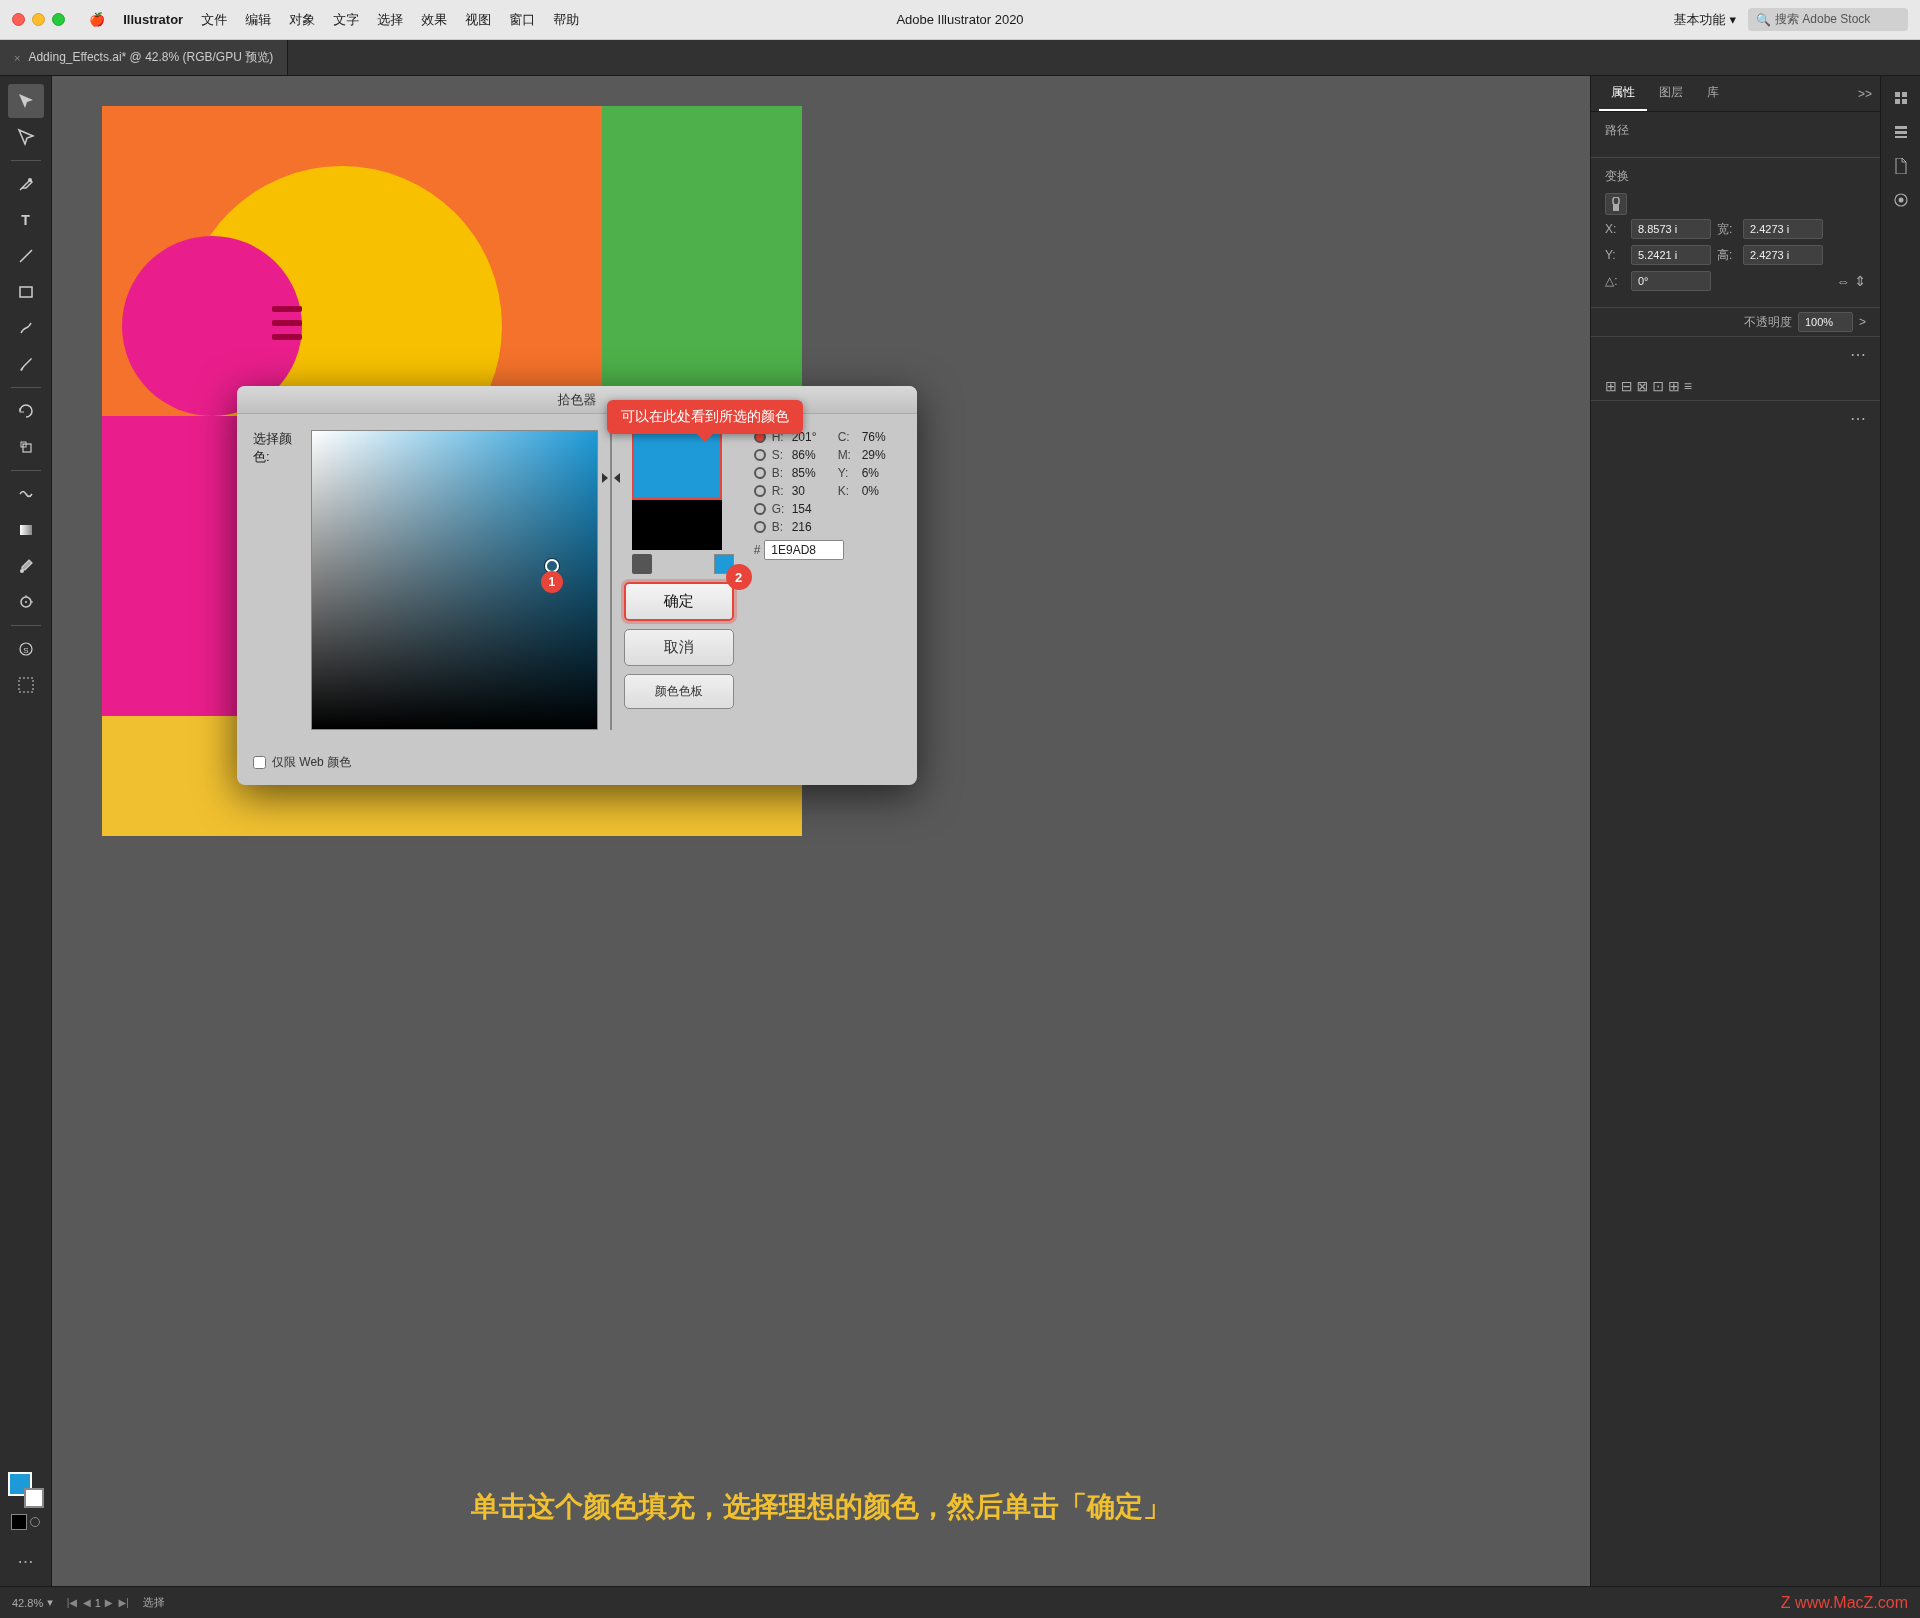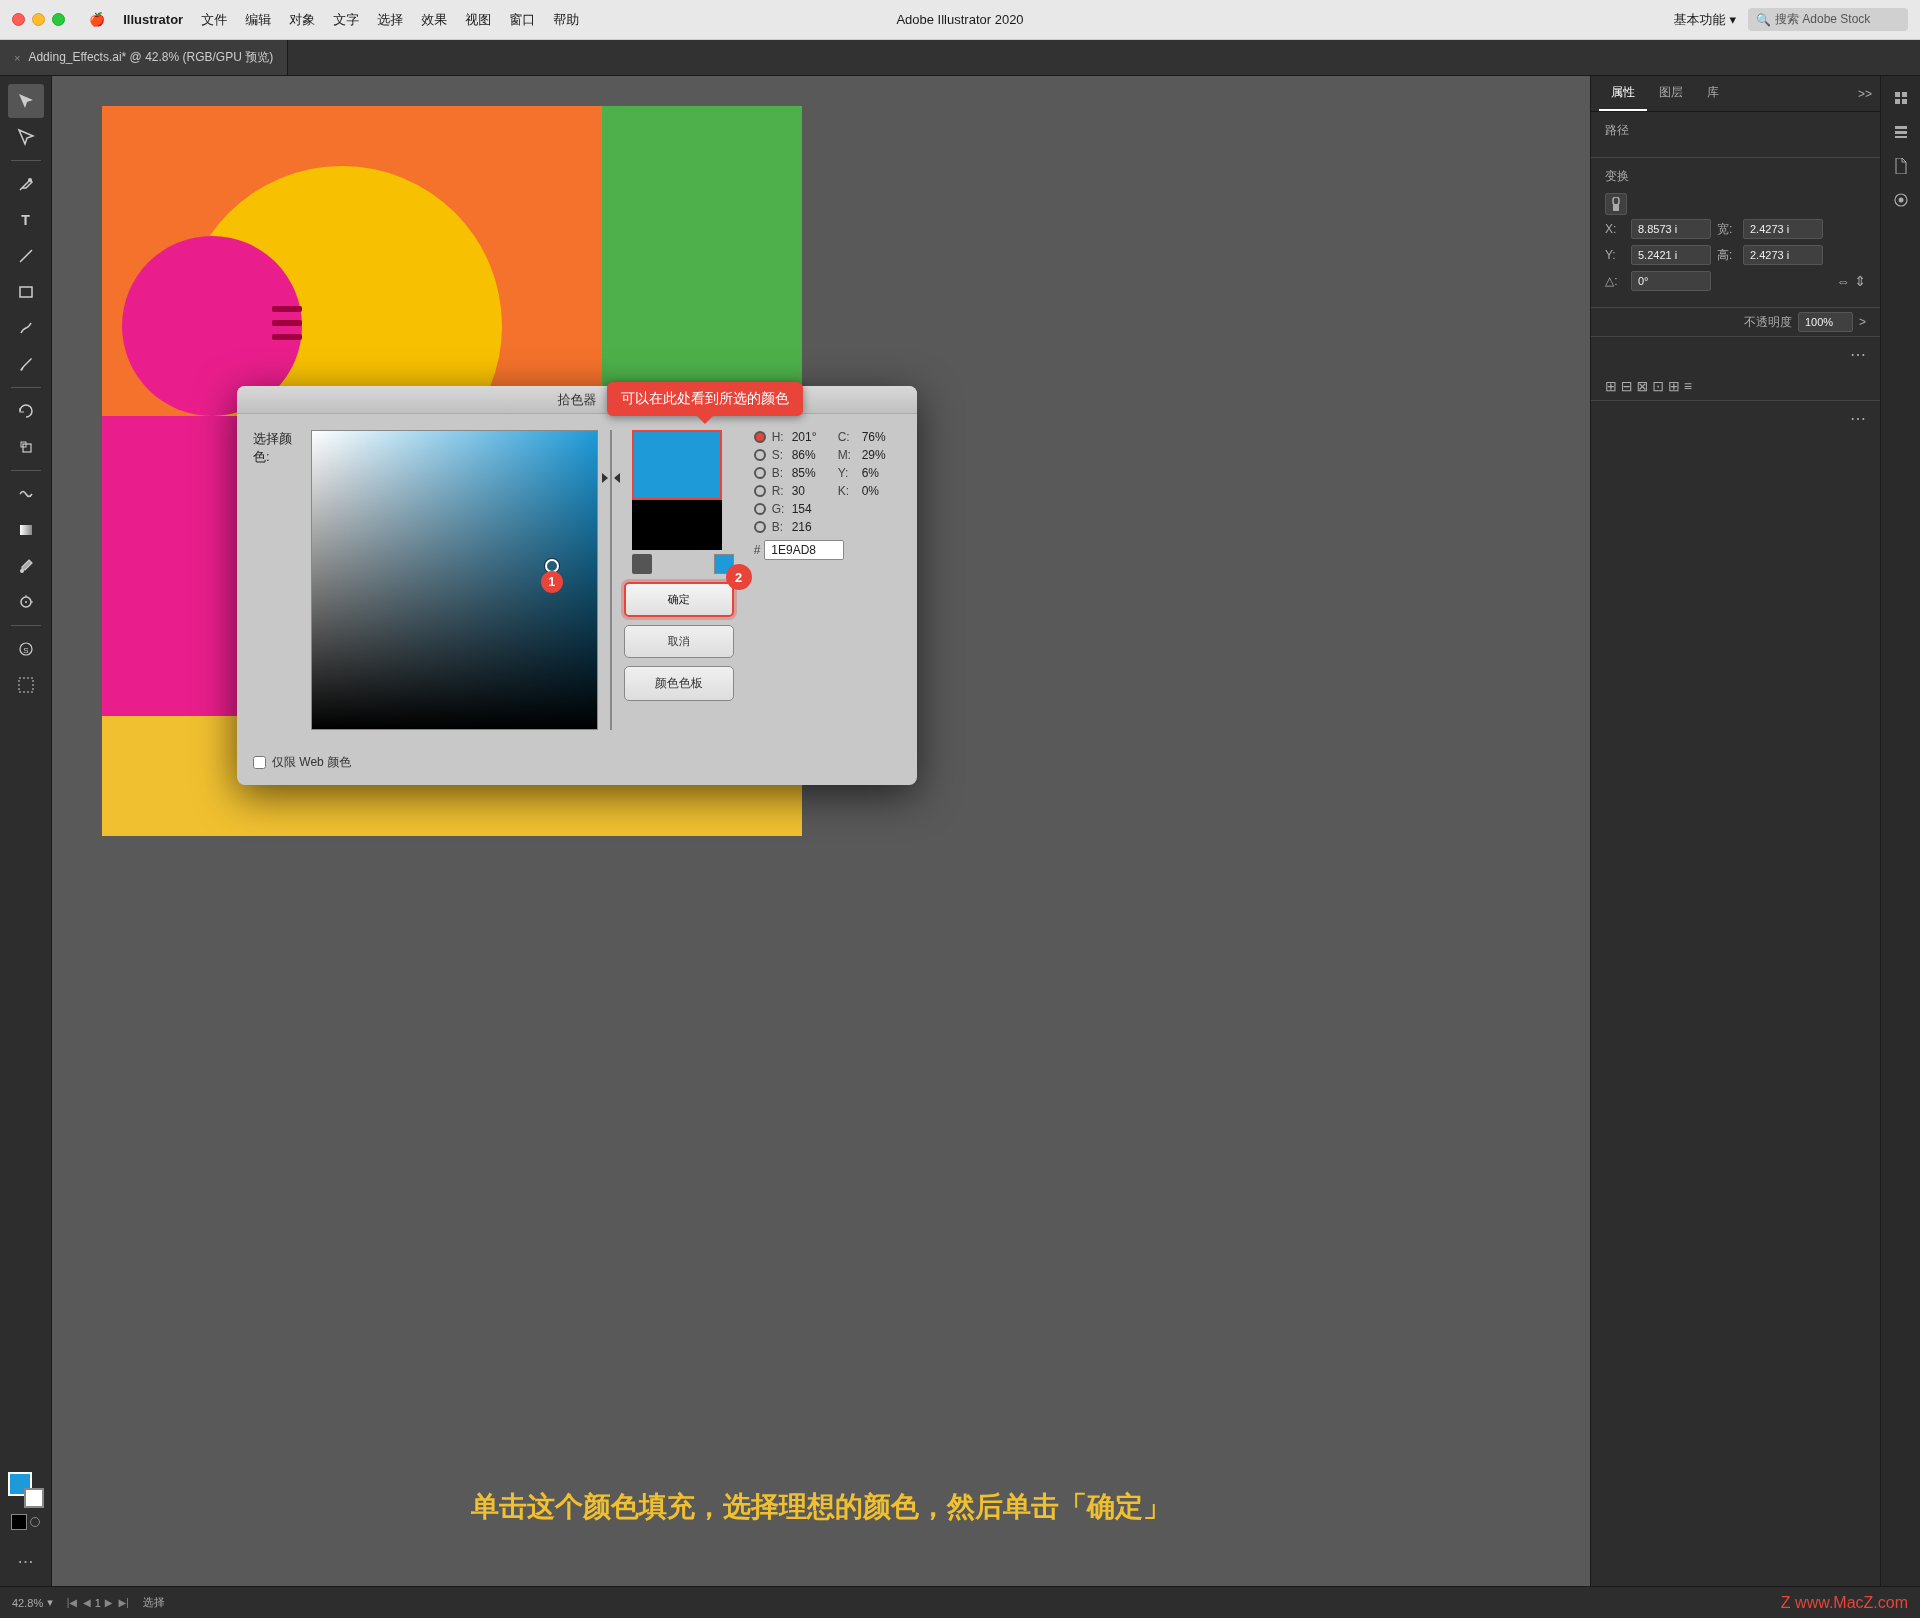--- a/index.html
+++ b/index.html
@@ -371,21 +371,21 @@
     
     .dialog-buttons {
       display: flex;
       flex-direction: column;
       gap: 8px;
       margin-left: 0;
     }
     .dialog-btn {
       width: 110px;
       padding: 8px 12px;
-      font-size: 11px;
+      font-size: 15px;
       border-radius: 5px;
       border: 1px solid #888;
       cursor: pointer;
       text-align: center;
     }
     .dialog-btn-confirm {
       background: linear-gradient(to bottom, #f5f5f5, #e0e0e0);
       color: #111;
       font-weight: 500;
       border: 2px solid #e8443a;
@@ -469,21 +469,21 @@
       align-items: center;
       gap: 6px;
       font-size: 12px;
       color: #333;
       margin-top: 8px;
     }
 
     
     .callout {
       position: absolute;
-      top: 306px;
+      top: 324px;
       left: 555px;
       background: #e8443a;
       color: #fff;
       border-radius: 6px;
       padding: 8px 14px;
       font-size: 14px;
       font-weight: 500;
       white-space: nowrap;
       z-index: 100;
       box-shadow: 0 2px 8px rgba(0,0,0,0.4);

